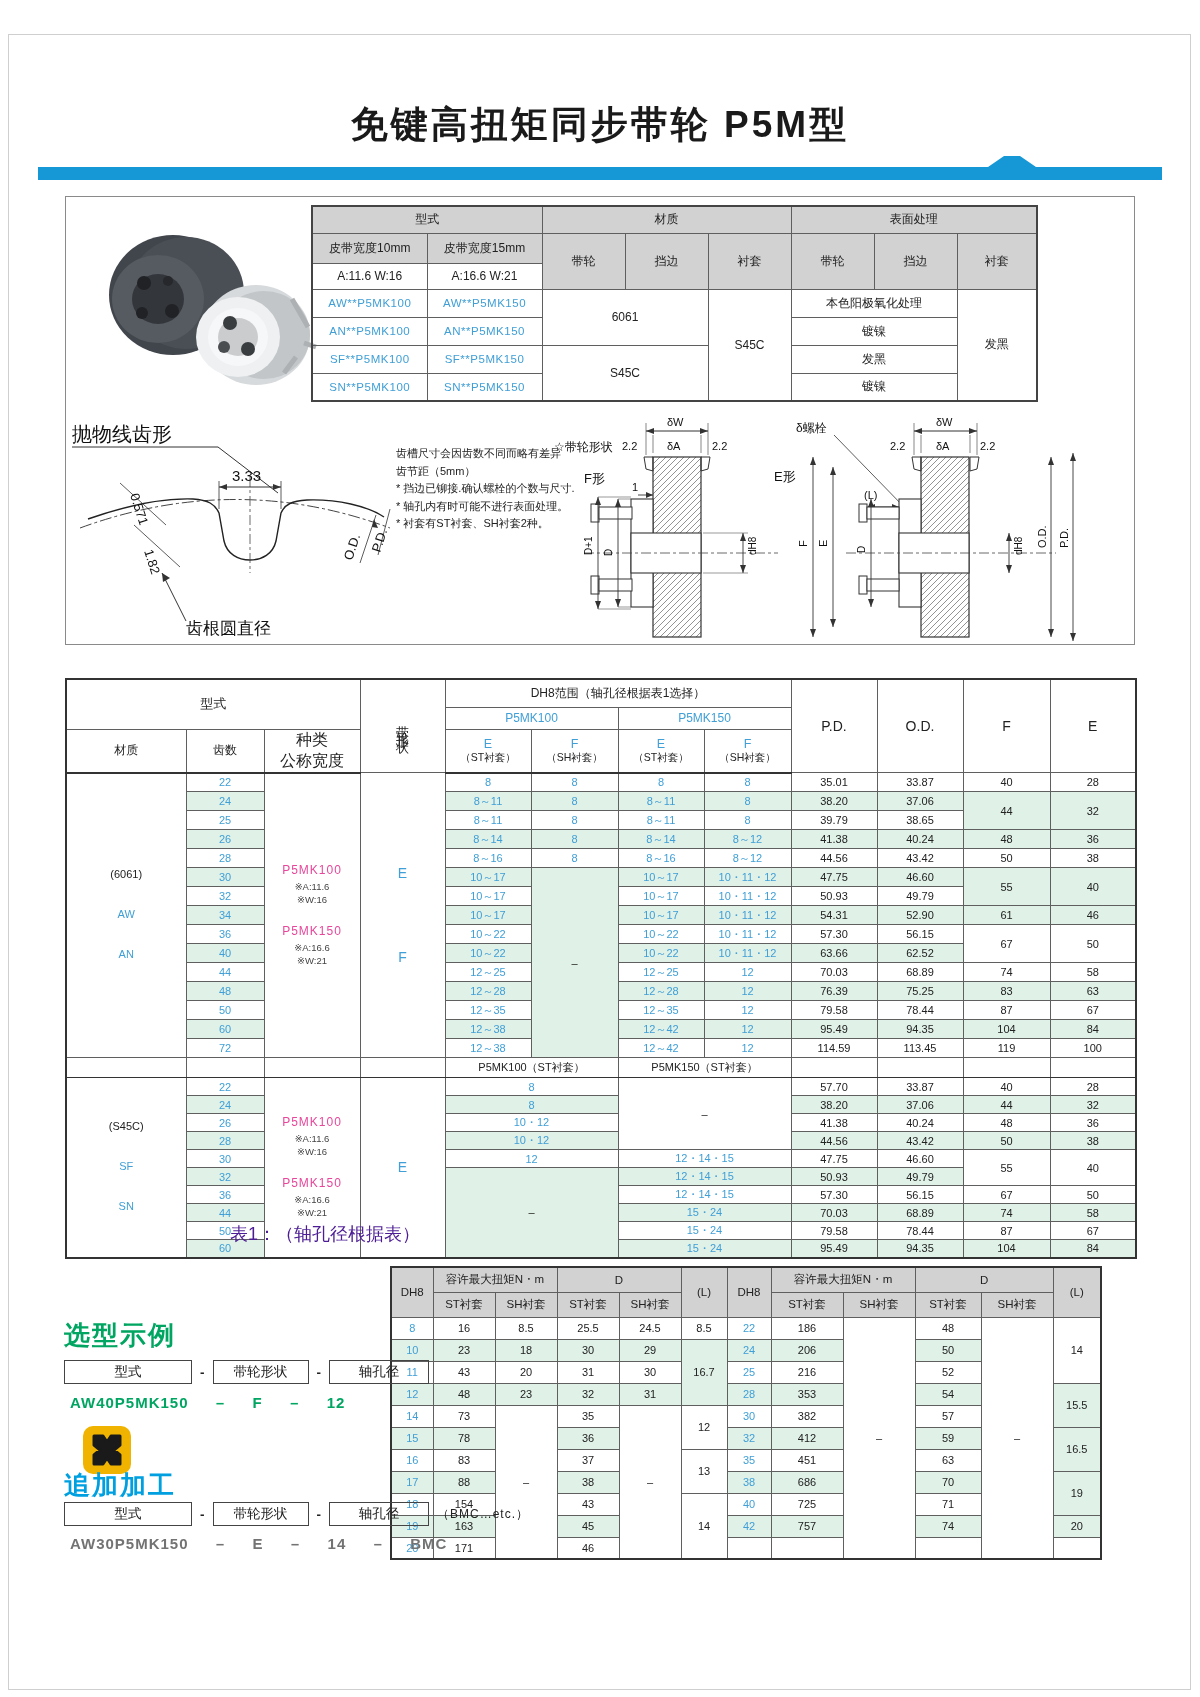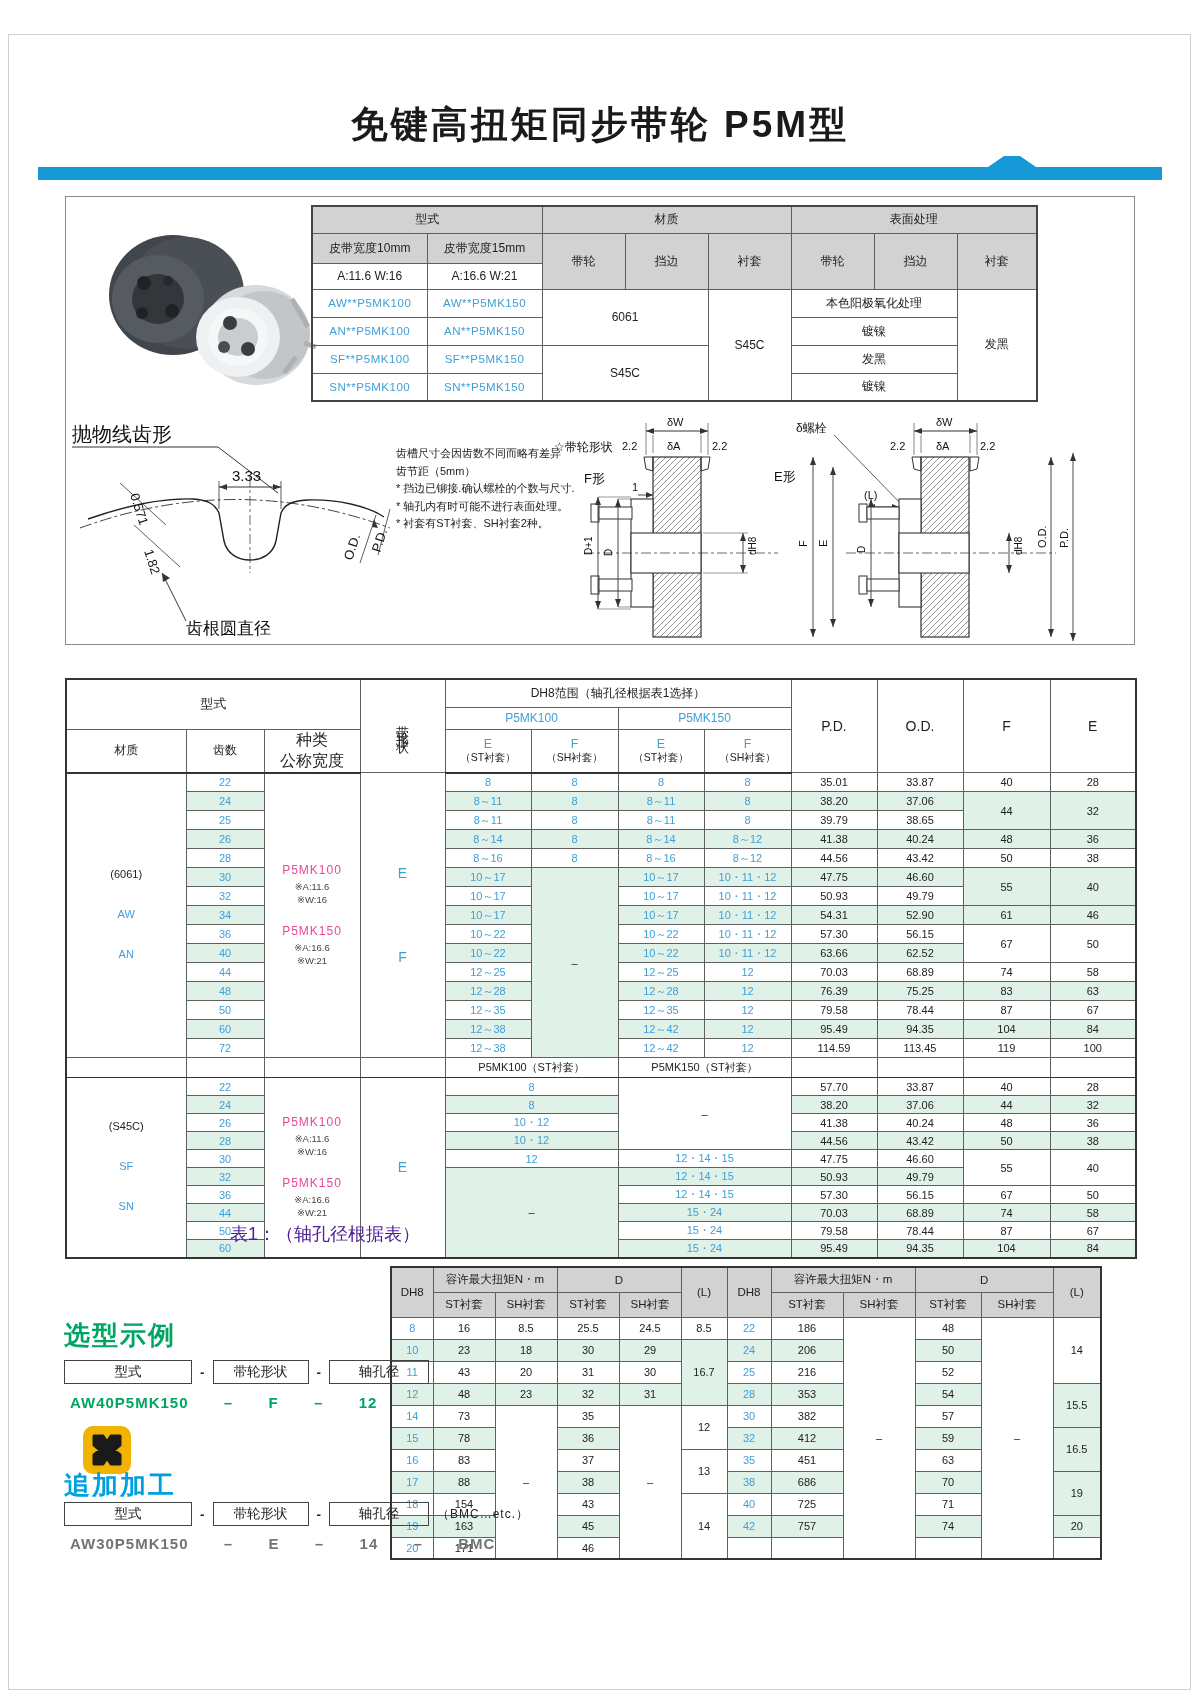--- a/index.html
+++ b/index.html
@@ -64,21 +64,21 @@
 .t1 tbody tr{height:22px}
 
 
 .selhead{position:absolute;left:64px;top:1318px;font-size:26px;font-weight:bold;color:#00a562;letter-spacing:2px}
 .addhead{position:absolute;left:64px;top:1468px;font-size:26px;font-weight:bold;color:#00a0e0;letter-spacing:2px}
 .fmt{position:absolute;left:64px;display:flex;align-items:center;gap:8px;font-size:13.5px}
 .fmt .box{display:inline-block;border:1.5px solid #444;padding:2px 0;text-align:center}
 .fmt .w1{width:128px}.fmt .w2{width:96px}.fmt .w3{width:100px}
 .fmt .dash{font-weight:bold}
 .fmt .suffix{font-size:12px;letter-spacing:1px}
-.ex{position:absolute;left:70px;display:flex;gap:32px;font-size:15px;font-weight:bold;letter-spacing:1px}
+.ex{position:absolute;left:70px;display:flex;gap:24px;font-size:15px;font-weight:bold;letter-spacing:1px}
 .ex.green{color:#00a562}
 .ex.blue{color:#737373}
 .icon{position:absolute;left:82px;top:1425px}
 </style>
 </head>
 <body>
 
 <div class="frame"></div>
 
 <div class="title">免键高扭矩同步带轮 P5M型</div>

